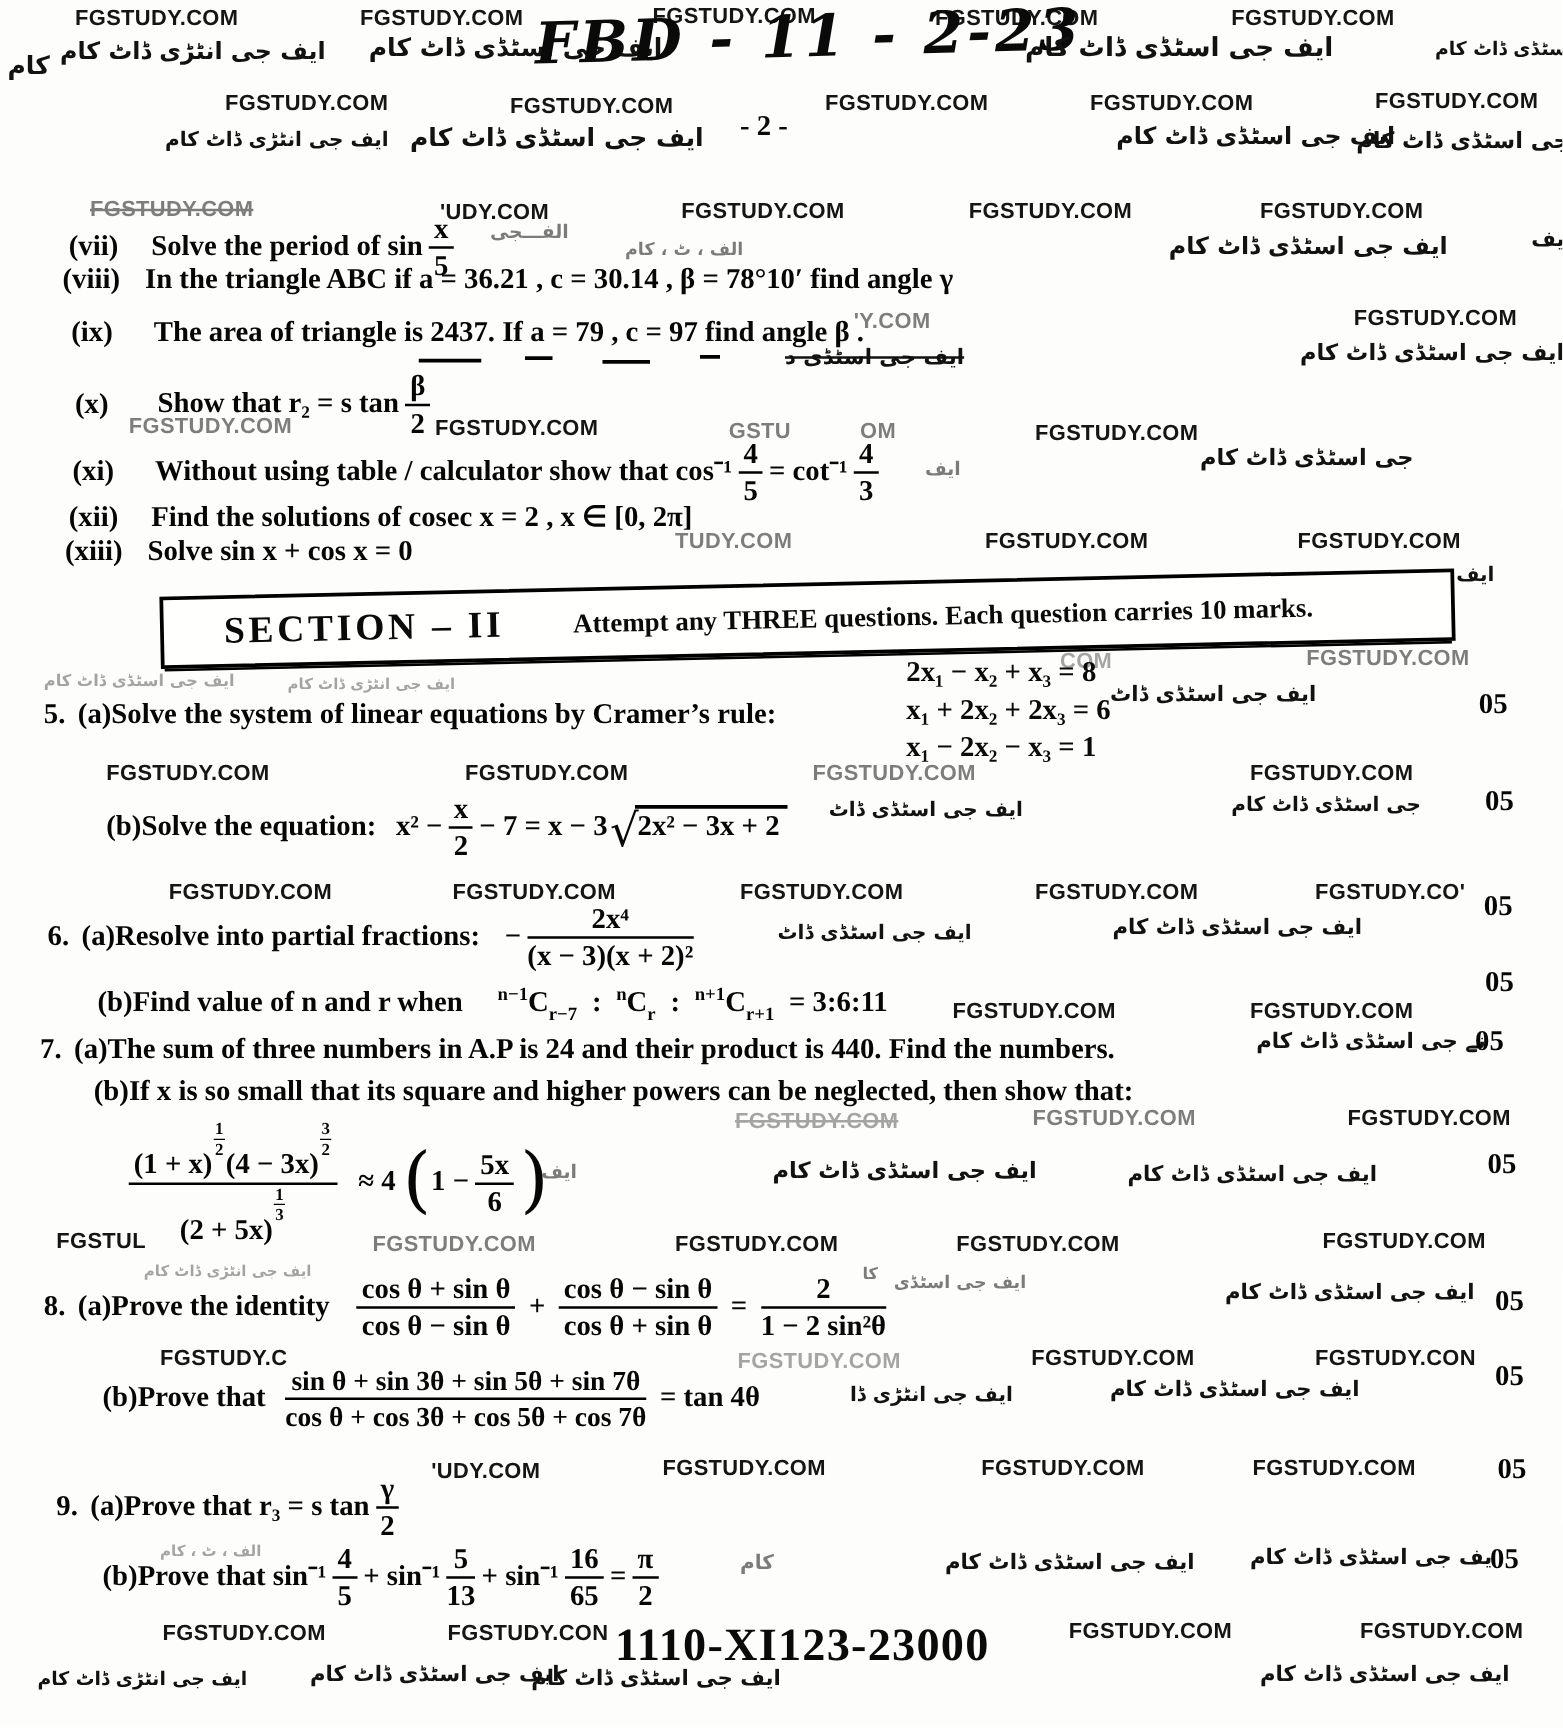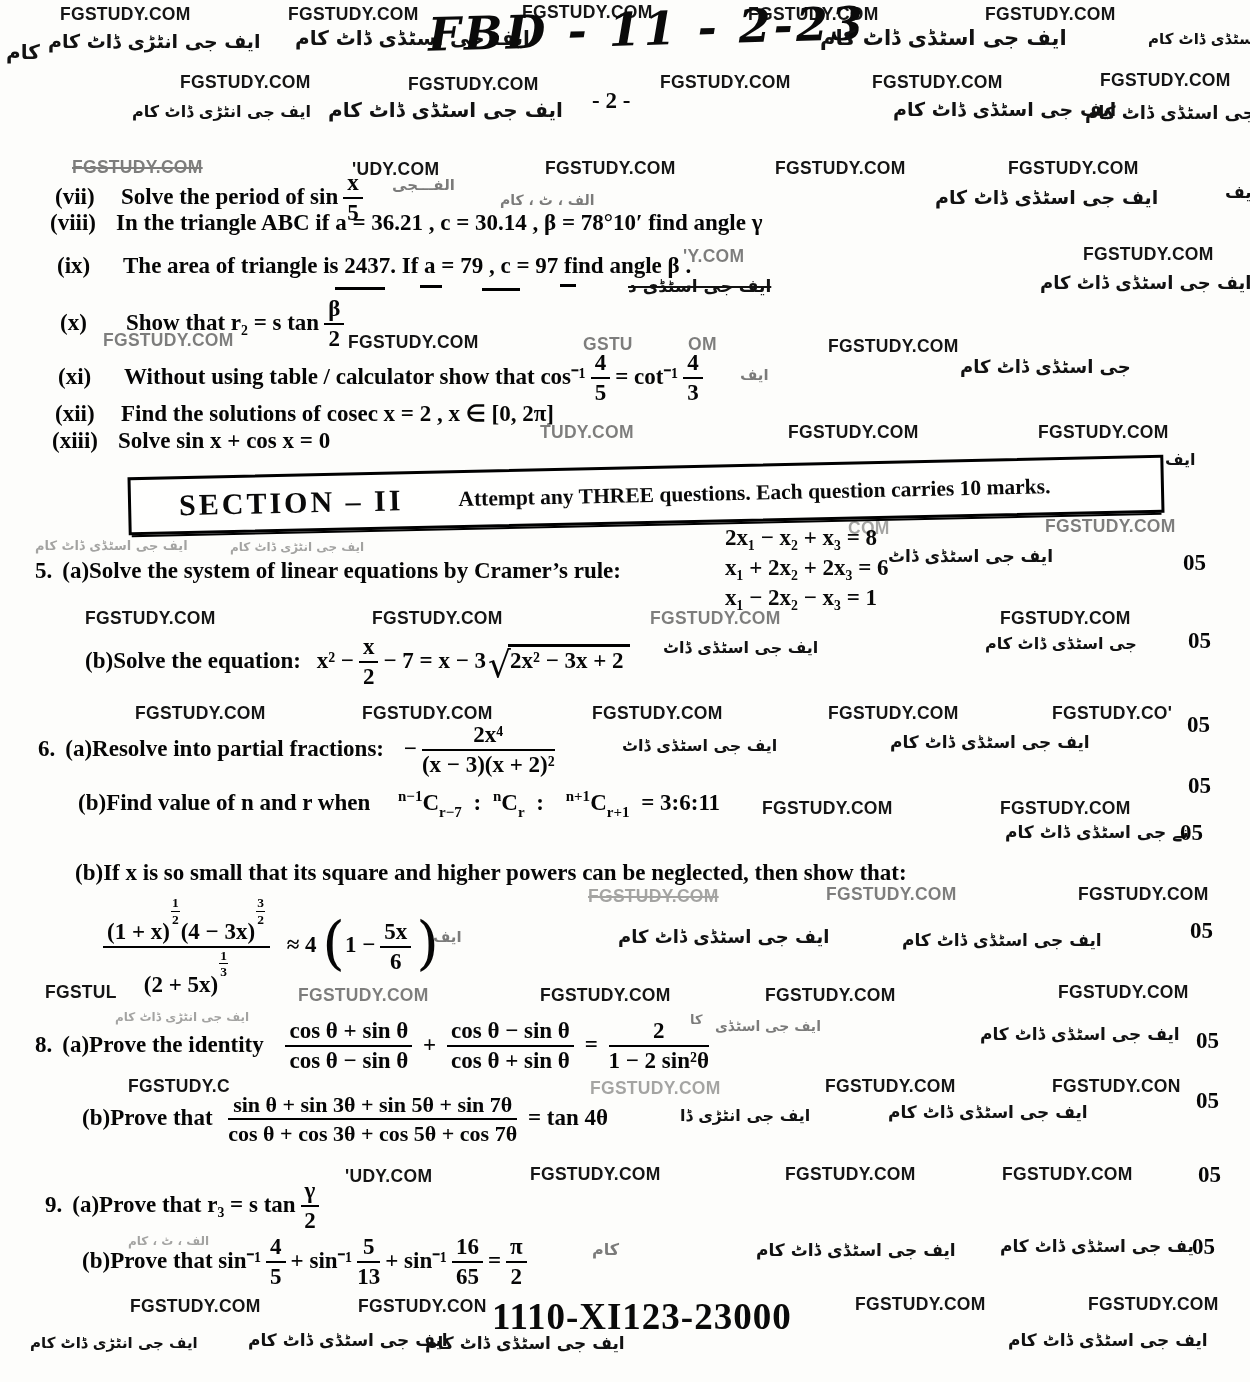--- a/index.html
+++ b/index.html
@@ -168,26 +168,29 @@
   <div class="wmu" style="left:622px;top:736px;font-size:16px">ایف جی اسٹڈی ڈاٹ</div>
   <div class="wmu" style="left:890px;top:732px;font-size:17px">ایف جی اسٹڈی ڈاٹ کام</div>
 
   <div class="marks" style="left:1188px;top:773px">05</div>
   <div class="t" style="left:78px;top:788px">
     <span>(b)</span><span>Find value of n and r when</span>
     <span style="margin-left:22px"><span class="msup">n−1</span><span>C</span><span class="msub">r−7</span></span>
     <span style="margin-left:6px">:</span>
     <span style="margin-left:6px"><span class="msup">n</span><span>C</span><span class="msub">r</span></span>
     <span style="margin-left:6px">:</span>
-    <span style="margin-left:16px"><span class="msup">n+1</span><span>C</span><span class="msub">r+1</span></span>
+    <span style="margin-left:6px"><span class="msup">n+1</span><span>C</span><span class="msub">r+1</span></span>
     <span style="margin-left:6px">= 3:6:11</span>
   </div>
   <div class="wm" style="left:762px;top:798px">FGSTUDY.COM</div>
   <div class="wm" style="left:1000px;top:798px">FGSTUDY.COM</div>
 
+  <div class="t" style="left:32px;top:826px">
+    <span>7.</span><span class="gap"></span><span>(a)</span><span>The sum of three numbers in A.P is 24 and their product is 440.  Find the numbers.</span>
+  </div>
   <div class="wmu" style="left:1005px;top:822px;font-size:17px">نے جی اسٹڈی ڈاٹ کام</div>
   <div class="marks" style="left:1180px;top:820px">05</div>
 
   <div class="t" style="left:75px;top:860px">
     <span>(b)</span><span>If x is so small that its square and higher powers can be neglected, then show that:</span>
   </div>
   <div class="wm f2 struck" style="left:588px;top:886px">FGSTUDY.COM</div>
   <div class="wm f1" style="left:826px;top:884px">FGSTUDY.COM</div>
   <div class="wm" style="left:1078px;top:884px">FGSTUDY.COM</div>
 

